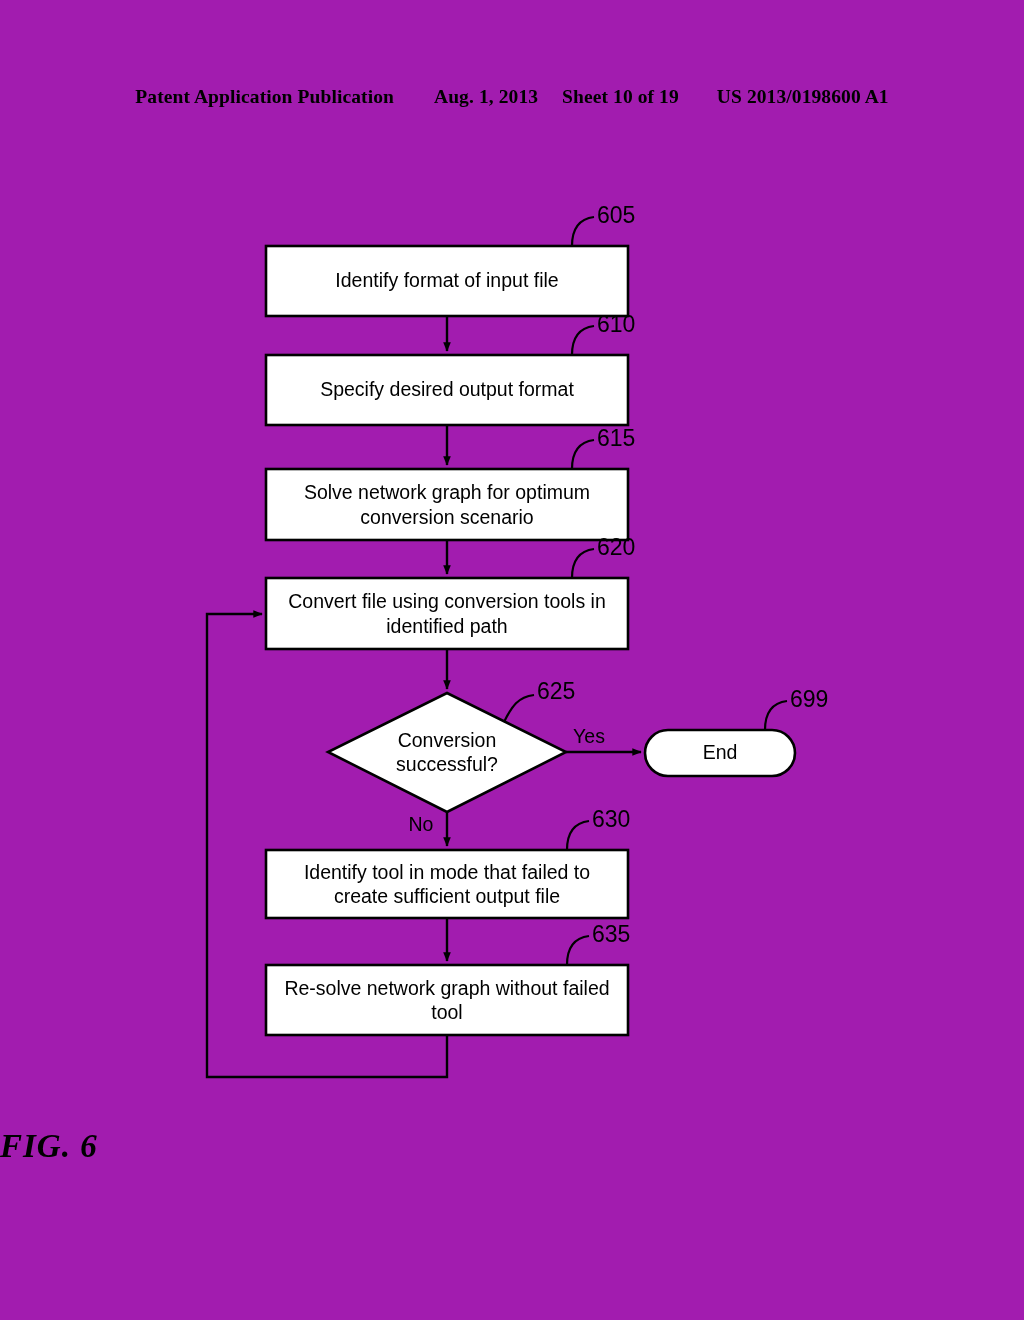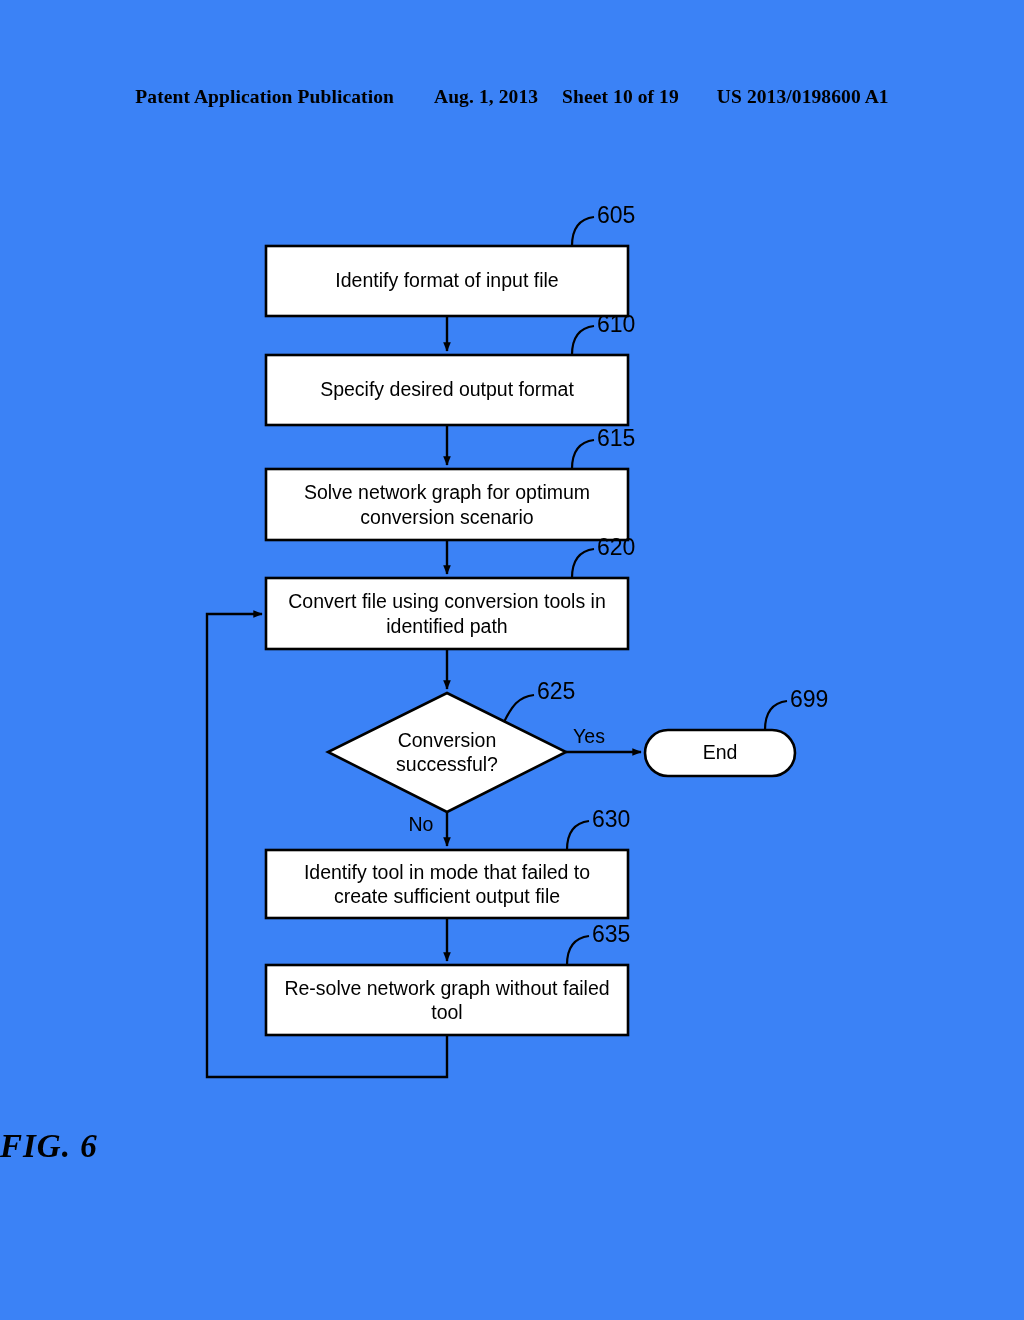--- a/index.html
+++ b/index.html
@@ -13,21 +13,21 @@
     position: relative;
     font-family: "Liberation Sans", sans-serif;
     color: #000000;
     overflow: hidden;
   }
   #page {
     position: absolute;
     left: 0; top: 0;
     width: 1024px;
     height: 1320px;
-    background: #3b82f6;
+    background: #a21caf;
   }
   .header {
     position: absolute;
     left: 0;
     top: 86px;
     width: 1024px;
     text-align: center;
     font-family: "Liberation Serif", serif;
     font-weight: bold;
     font-size: 19.5px;

